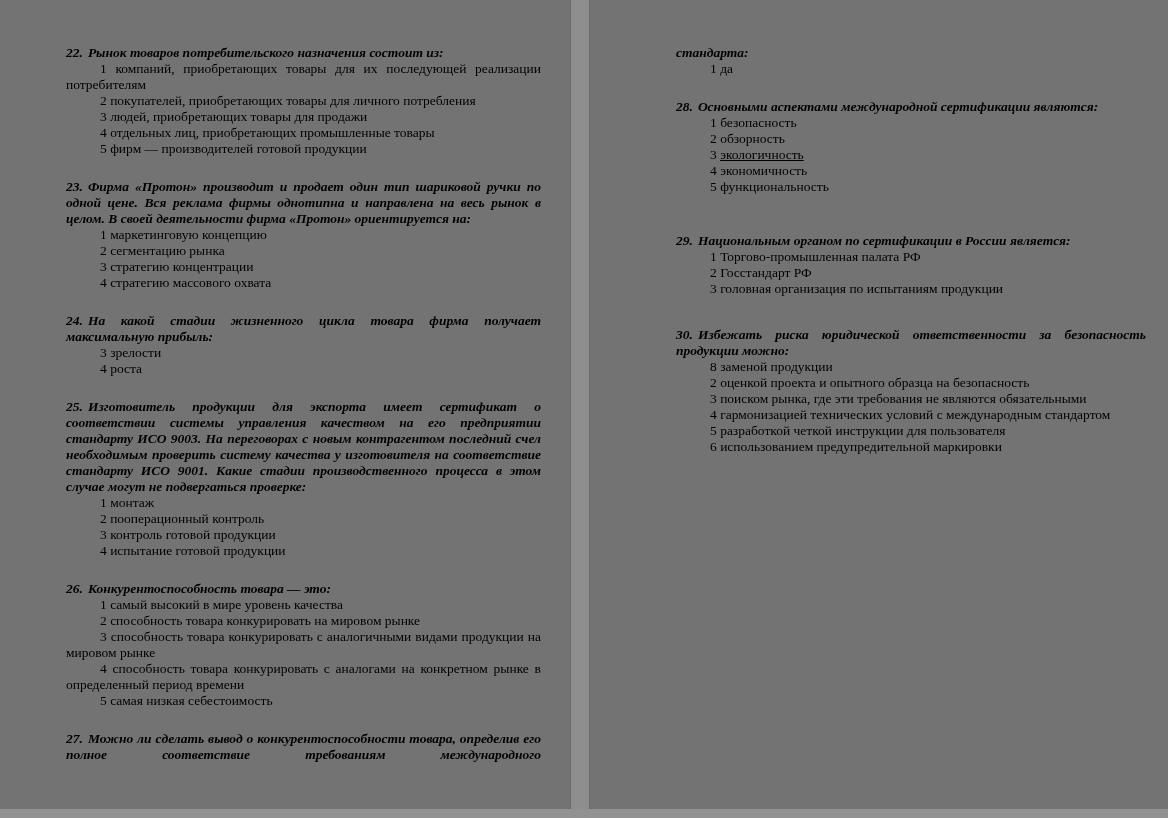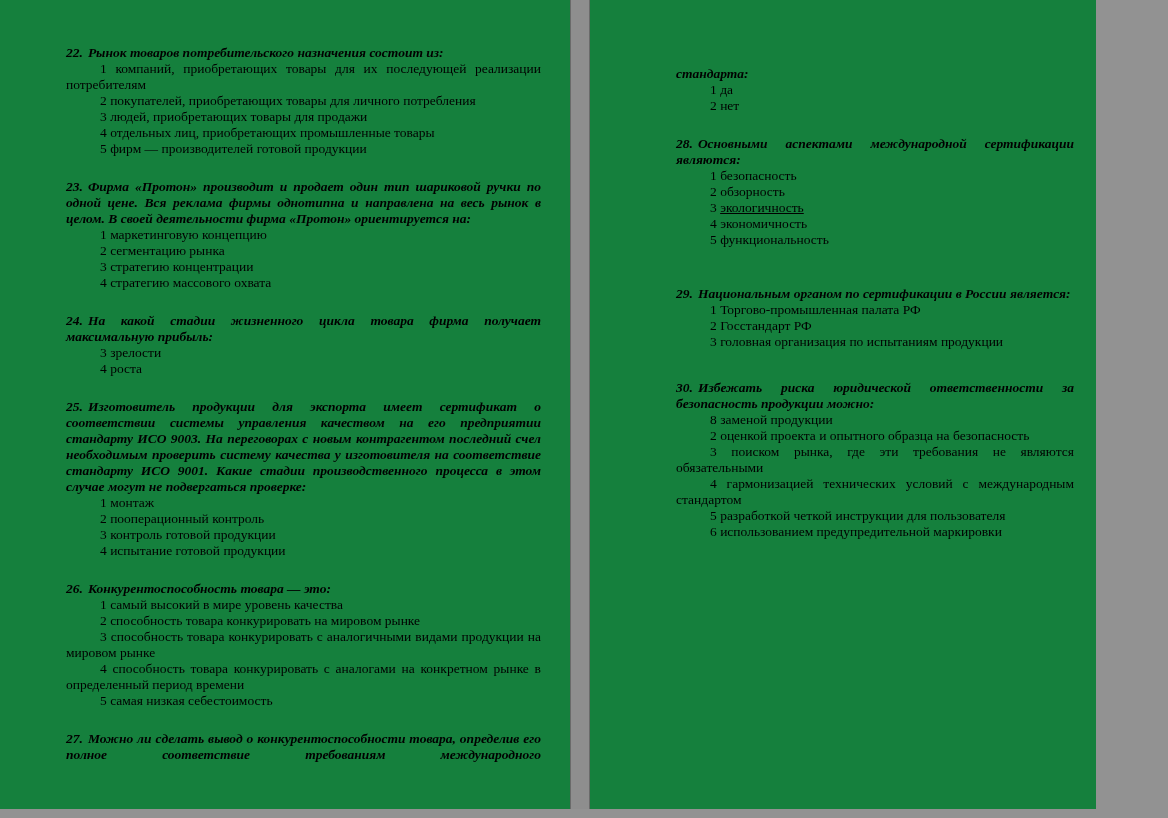--- a/index.html
+++ b/index.html
@@ -9,38 +9,38 @@
     background: #929292;
     font-family: "Liberation Serif", "DejaVu Serif", serif;
     overflow: hidden;
   }
   .spread {
     display: flex;
     width: 1168px;
     height: 809px;
   }
   .page {
-    background: #15803d;
+    background: #737373;
     box-sizing: border-box;
     overflow: hidden;
   }
   .page-left {
     width: 570px;
     padding: 45px 29px 0 66px;
   }
   .gutter {
     width: 20px;
     background: #8e8e8e;
     border-left: 1px solid #6a6a6a;
     border-right: 1px solid #6a6a6a;
     box-sizing: border-box;
   }
   .page-right {
-    width: 506px;
-    padding: 66px 22px 0 86px;
+    width: 578px;
+    padding: 45px 22px 0 86px;
   }
   p {
     margin: 0;
     font-size: 13.5px;
     line-height: 16px;
     text-align: justify;
     color: #000000;
   }
   .q-text {
     font-weight: bold;
@@ -98,21 +98,20 @@
       </div>
       <div class="question">
         <p class="q-text"><span class="q-num">27.</span><span>Можно ли сделать вывод о конкурентоспособности товара, определив его полное соответствие требованиям международного</span></p>
       </div>
     </div>
   <div class="gutter"></div>
   <div class="page page-right">
       <div class="question">
         <p class="q-text"><span>стандарта:</span></p>
         <p class="opt">1 да</p>
-        <p class="opt">2 нет</p>
       </div>
       <div class="question">
         <p class="q-text"><span class="q-num">28.</span><span>Основными аспектами международной сертификации являются:</span></p>
         <p class="opt">1 безопасность</p>
         <p class="opt">2 обзорность</p>
         <p class="opt"><span>3 </span><span class="u">экологичность</span></p>
         <p class="opt">4 экономичность</p>
         <p class="opt">5 функциональность</p>
       </div>
       <div class="question">

